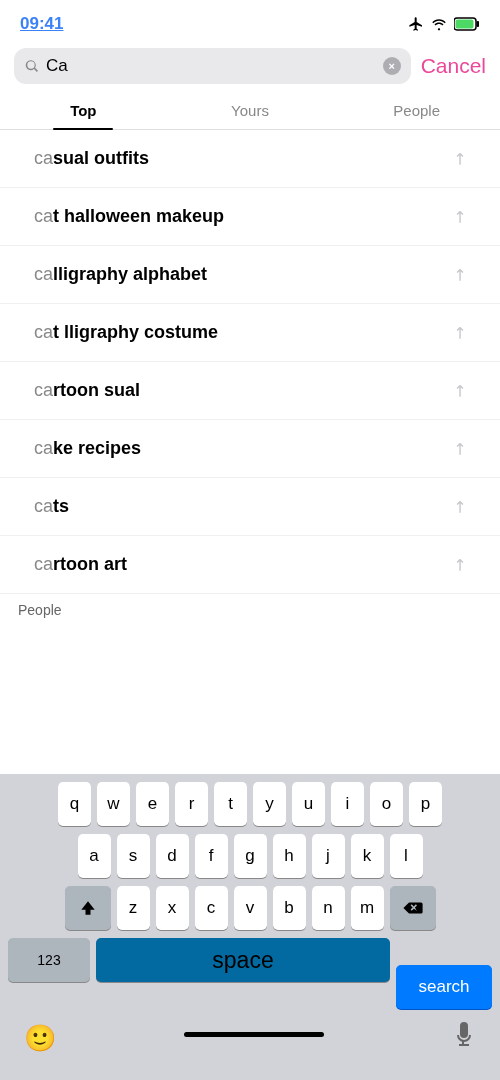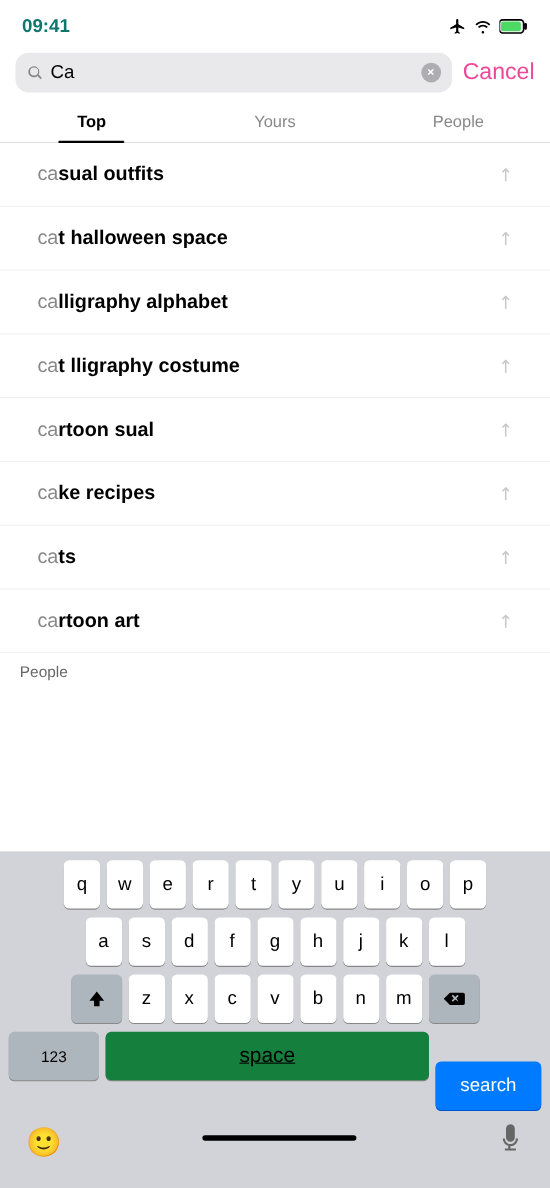--- a/index.html
+++ b/index.html
@@ -16,21 +16,22 @@
     .status-bar {
       display: flex;
       justify-content: space-between;
       align-items: center;
       padding: 14px 20px 6px 20px;
       background: #fff;
     }
     .status-time {
       font-size: 17px;
       font-weight: 600;
-      color: #0f766e;
+      color: #3b82f6;
+      text-decoration: underline;
     }
     .status-icons {
       display: flex;
       align-items: center;
       gap: 6px;
     }
     .status-icons svg {
       fill: #000;
     }
 
@@ -202,30 +203,29 @@
     }
     .key-delete {
       width: 46px;
     }
     .key-numbers {
       width: 82px;
       font-size: 14px;
     }
     .key-space {
       flex: 1;
-      background: #15803d;
+      background: #0369a1;
       border-radius: 5px;
       box-shadow: 0 1px 0 #888;
       height: 44px;
       display: flex;
       align-items: center;
       justify-content: center;
-      font-size: 19px;
-      cursor: pointer;
-      text-decoration: underline;
+      font-size: 23px;
+      cursor: pointer;
     }
     .key-search {
       width: 96px;
       background: #007aff;
       color: #fff;
       font-size: 17px;
       border-radius: 5px;
       box-shadow: 0 1px 0 #0055cc;
       height: 44px;
       display: flex;
@@ -305,21 +305,21 @@
 
   <div class="suggestion-item">
     <span class="suggestion-text">
       <span class="highlight">ca</span><span class="normal">sual outfits</span>
     </span>
     <span class="arrow-icon">↗</span>
   </div>
 
   <div class="suggestion-item">
     <span class="suggestion-text">
-      <span class="highlight">ca</span><span class="normal">t halloween space</span>
+      <span class="highlight">ca</span><span class="normal">t halloween makeup</span>
     </span>
     <span class="arrow-icon">↗</span>
   </div>
 
   <div class="suggestion-item">
     <span class="suggestion-text">
       <span class="highlight">ca</span><span class="normal">lligraphy alphabet</span>
     </span>
     <span class="arrow-icon">↗</span>
   </div>

